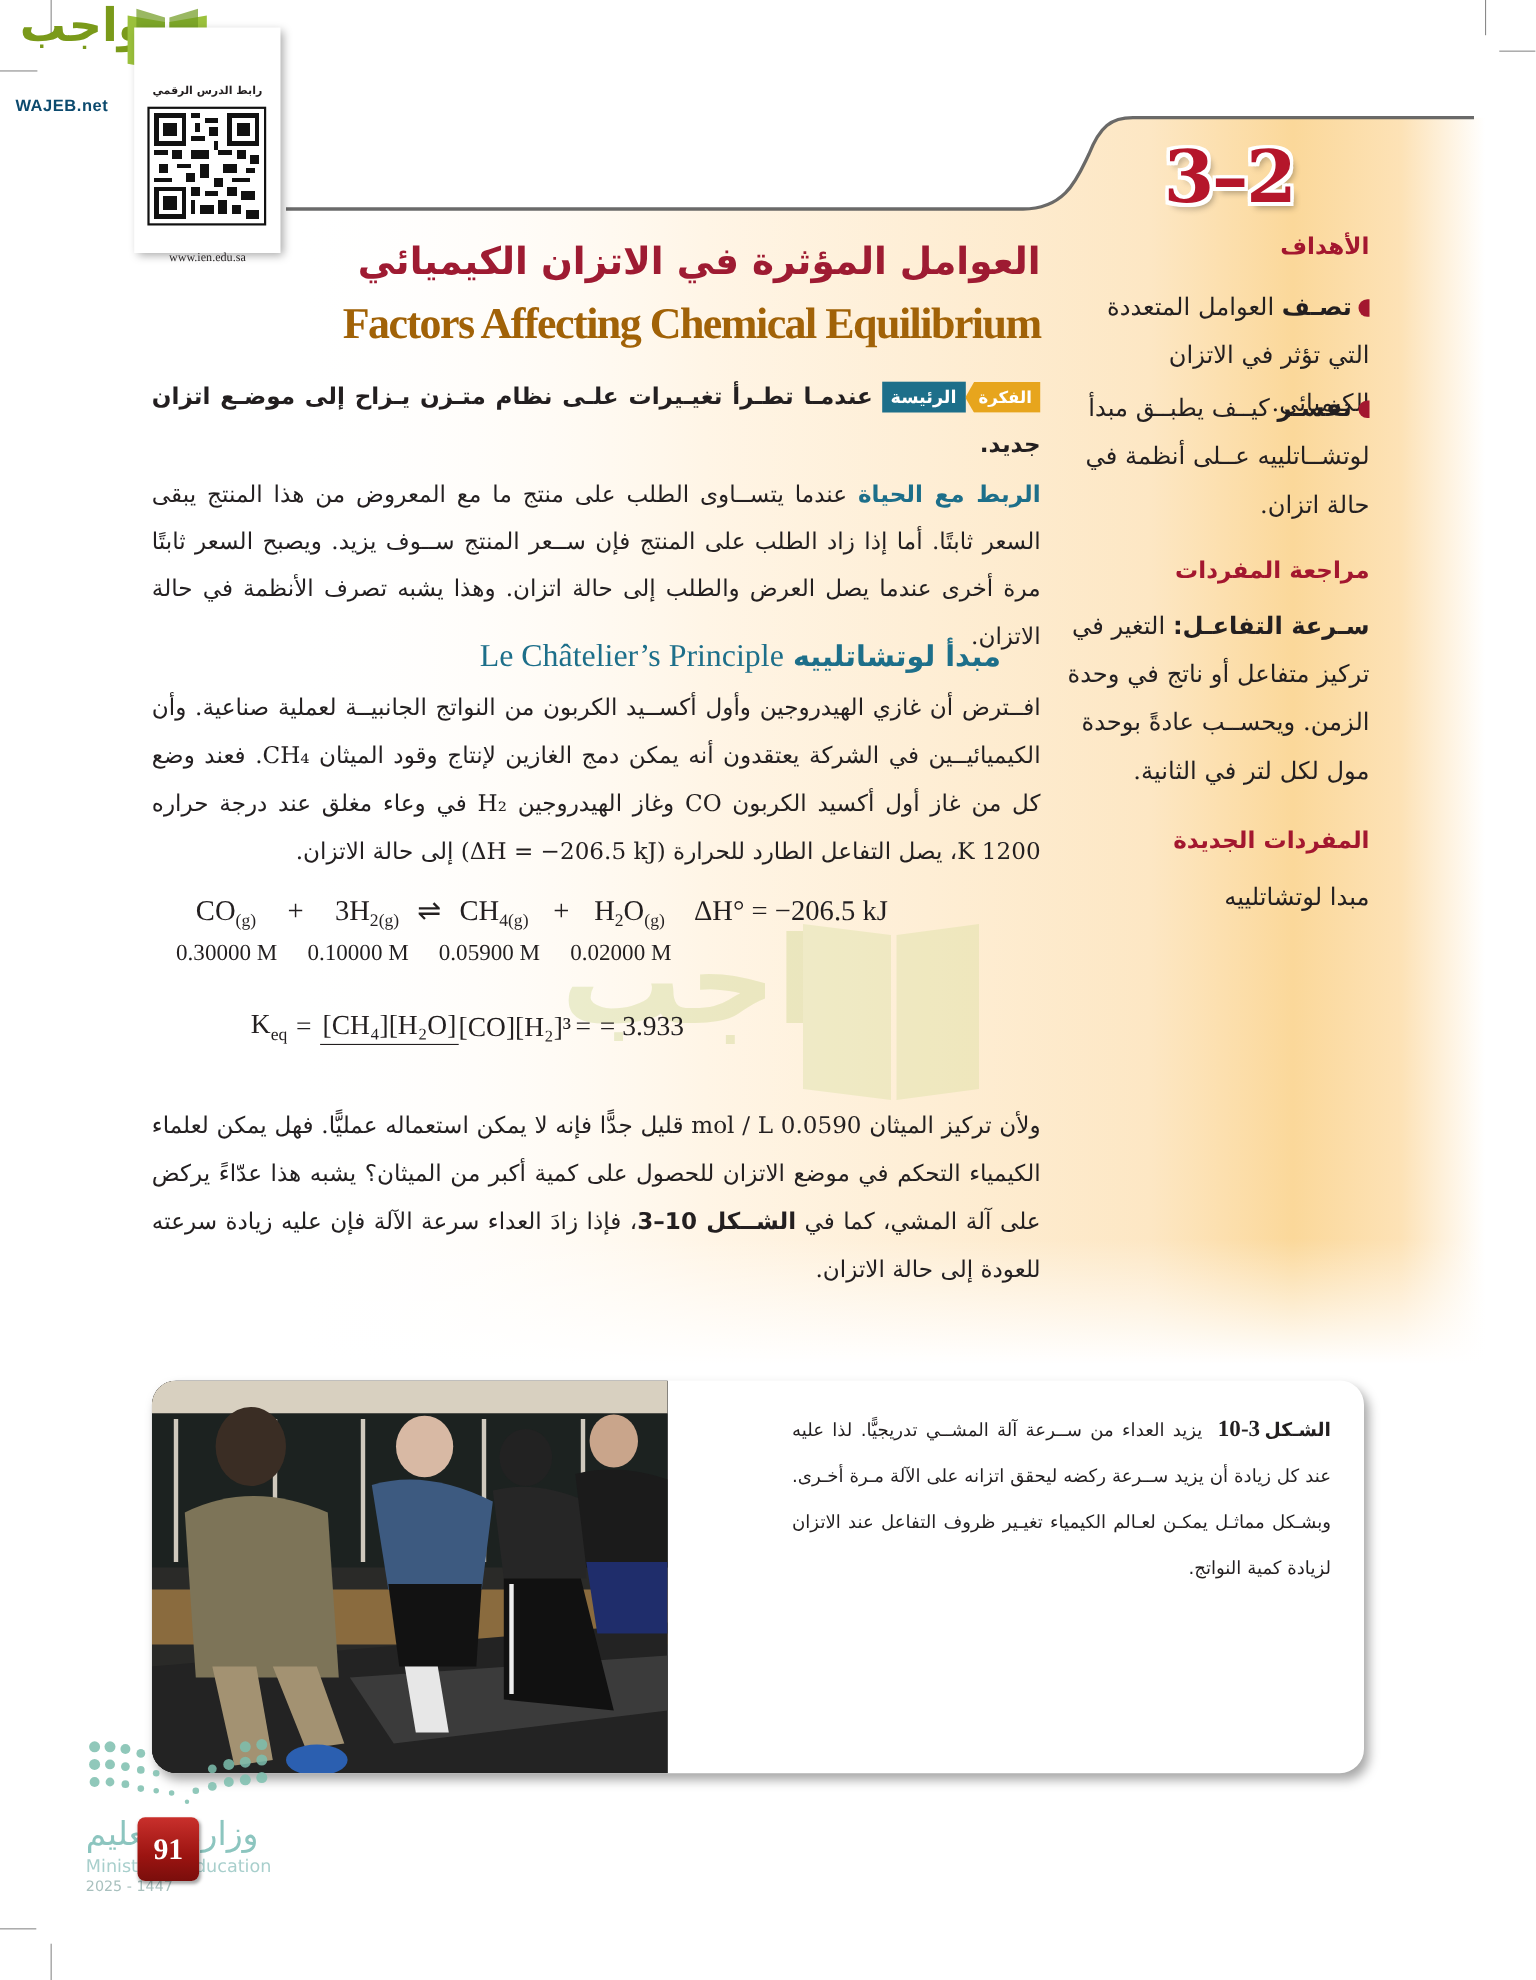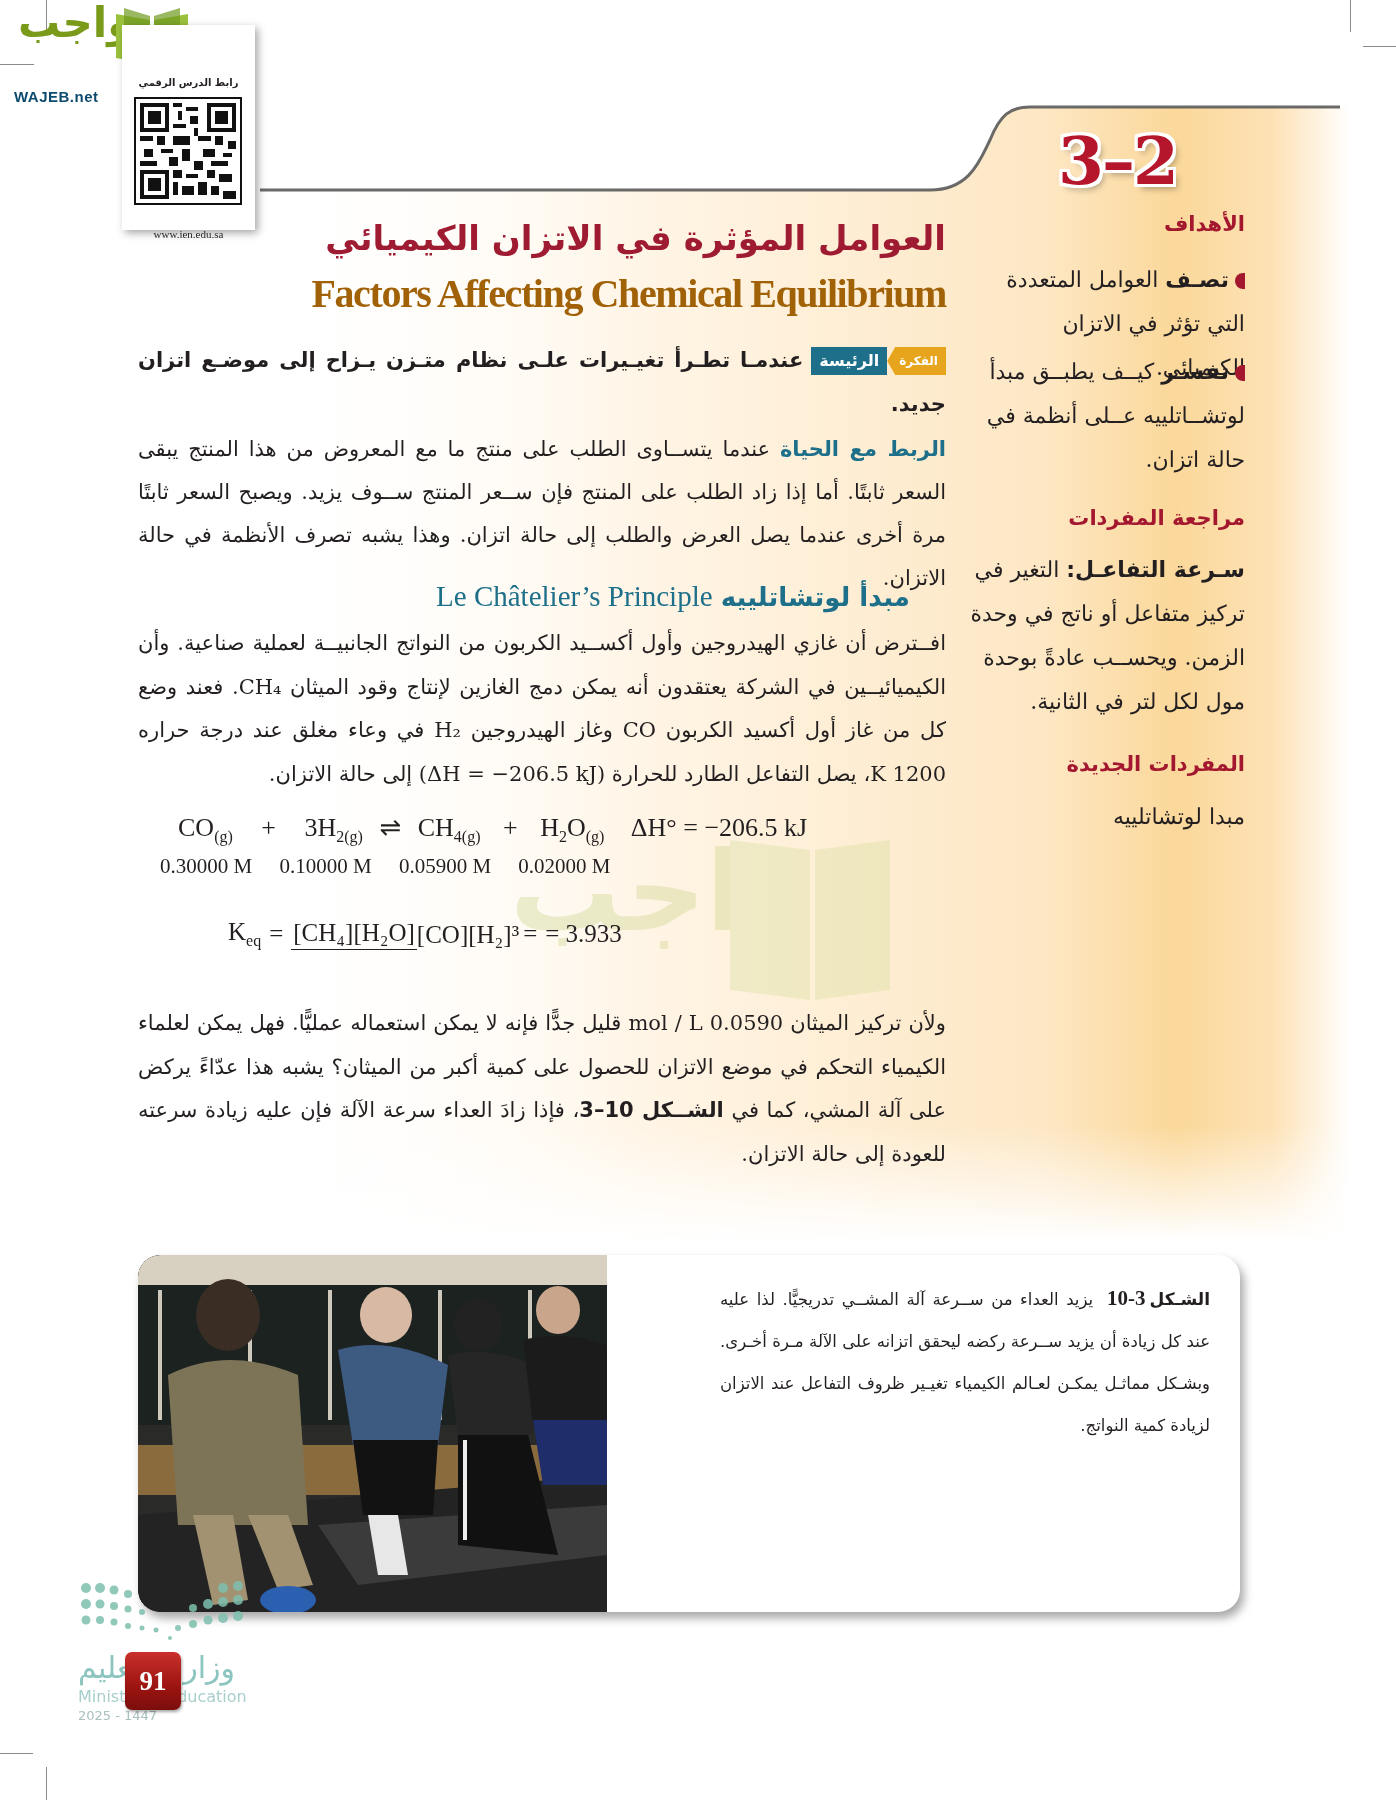--- a/index.html
+++ b/index.html
@@ -46,21 +46,21 @@
   .bullet { display:inline-block; width:10px; height:16px; background:#a3172f; border-radius:10px 0 0 10px; margin-left:6px; vertical-align:middle; }
   .bold-term { font-weight:bold; font-family:"DejaVu Sans", sans-serif; }
 
   
   .main { left:138px; width:808px; direction:rtl; text-align:justify; }
   .title-ar { top:218px; left:300px; width:646px; text-align:right; font-size:34px; font-weight:bold; color:#9e1b32; direction:rtl; }
   .title-en { top:270px; left:200px; width:746px; text-align:right; font-size:40px; font-weight:bold; color:#a16207; font-family:"Liberation Serif", serif; letter-spacing:-1.4px; }
   .main-idea { top:338px; font-size:21px; font-weight:bold; line-height:44px; }
   .badge-wrap { display:inline-flex; align-items:stretch; height:28px; vertical-align:middle; margin-left:8px; direction:ltr; }
   .badge-blue { background:#1d6f8a; color:#fff; font-size:16px; padding:0 8px; display:flex; align-items:center; }
-  .badge-orange { background:#e7a51d; color:#fff; font-size:12px; padding:0 8px 0 12px; display:flex; align-items:center; position:relative;
+  .badge-orange { background:#e7a51d; color:#fff; font-size:15px; padding:0 8px 0 12px; display:flex; align-items:center; position:relative;
     clip-path: polygon(8px 0, 100% 0, 100% 100%, 8px 100%, 0 50%); }
   .life { top:428px; font-size:21px; line-height:43px; font-family:"DejaVu Serif", serif; }
   .life-label { color:#1d6f8a; font-weight:bold; font-family:"DejaVu Sans", sans-serif; }
   .sub-head { top:580px; left:400px; width:546px; text-align:center; direction:rtl; font-size:26px; color:#1d6f8a; }
   .sub-head .ar { font-weight:bold; font-family:"DejaVu Sans", sans-serif; }
   .sub-head .en { font-family:"Liberation Serif", serif; font-size:29px; }
   .para1 { top:622px; font-size:21px; line-height:43.5px; font-family:"DejaVu Serif", serif; }
   .para2 { top:1002px; font-size:21px; line-height:43.5px; font-family:"DejaVu Serif", serif; }
   .bold-fig { font-weight:bold; font-family:"DejaVu Sans", sans-serif; }
 

